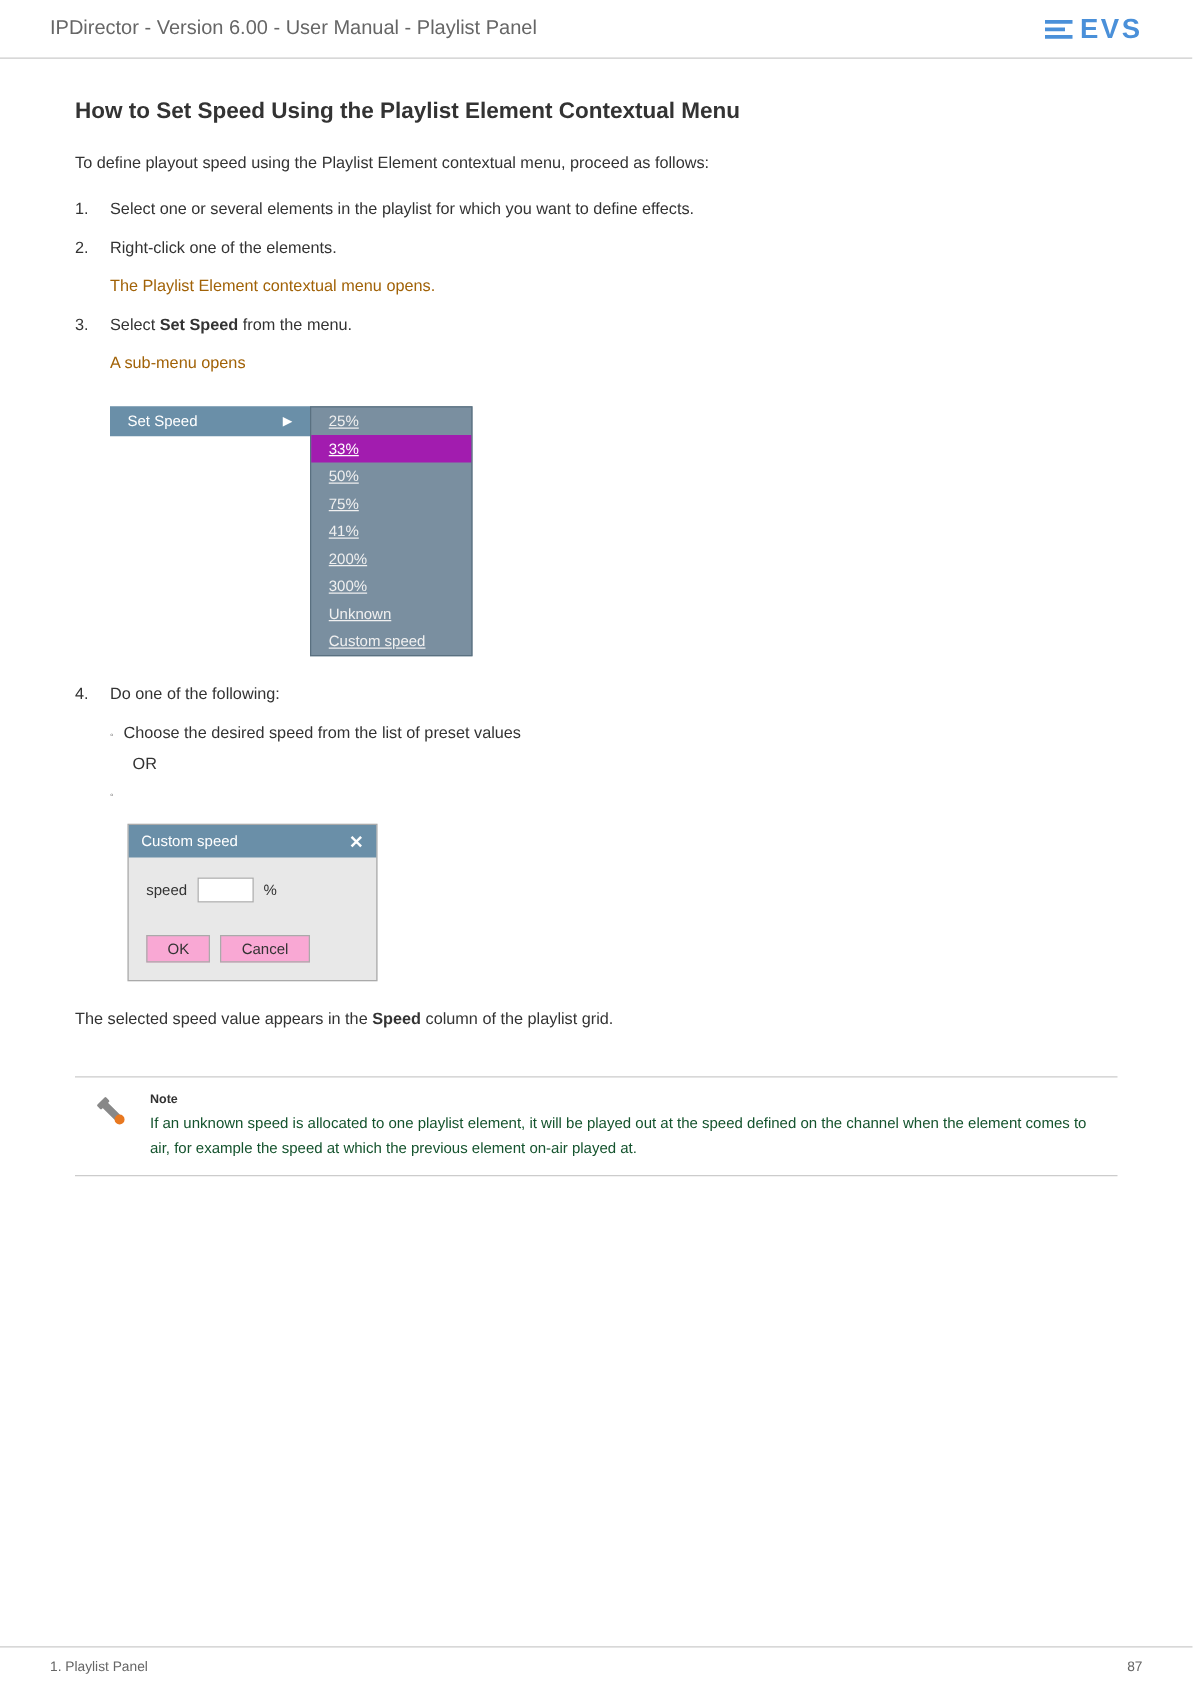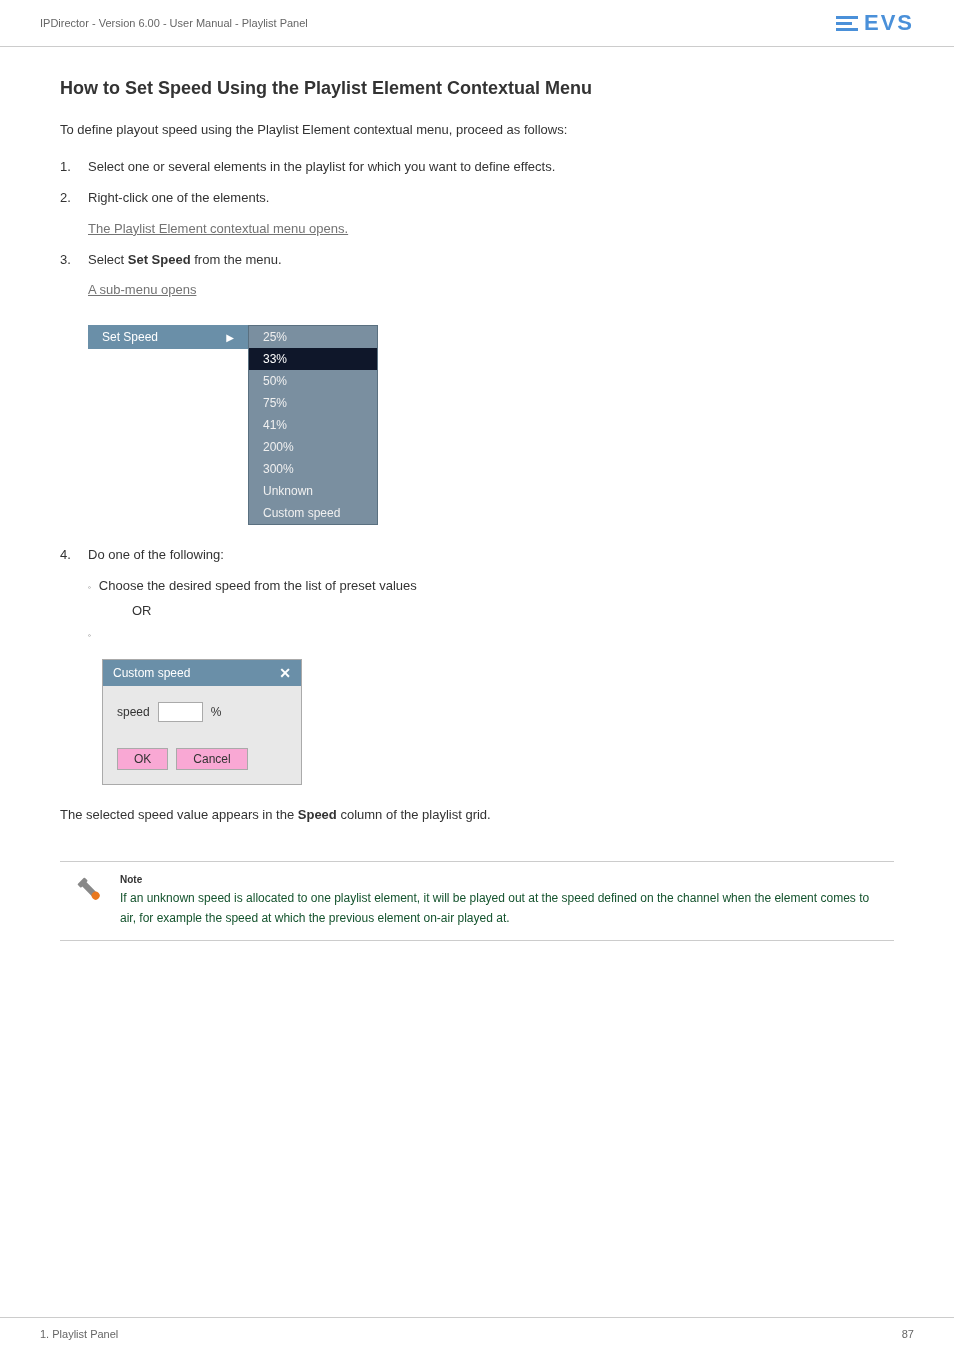--- a/index.html
+++ b/index.html
@@ -12,21 +12,21 @@
       min-height: 1350px;
     }
     .header {
       display: flex;
       justify-content: space-between;
       align-items: center;
       padding: 10px 40px;
       border-bottom: 1px solid #ccc;
     }
     .header-text {
-      font-size: 11px;
+      font-size: 16px;
       color: #666;
     }
     .logo {
       display: flex;
       align-items: center;
       gap: 2px;
     }
     .logo-lines {
       display: flex;
       flex-direction: column;
@@ -76,23 +76,22 @@
     }
     .step-text {
       flex: 1;
     }
     .step-text b {
       font-weight: bold;
     }
     .sub-note {
       margin-left: 28px;
       margin-bottom: 10px;
-      color: #737373;
-      line-height: 1.6;
-      text-decoration: underline;
+      color: #a16207;
+      line-height: 1.6;
     }
     
     .context-menu-wrapper {
       margin-left: 28px;
       margin-top: 14px;
       margin-bottom: 20px;
       display: inline-block;
     }
     .context-menu-container {
       display: flex;
@@ -114,43 +113,44 @@
     .submenu {
       background: #7a8fa0;
       min-width: 130px;
       border: 1px solid #5a7080;
     }
     .submenu-item {
       padding: 4px 14px;
       font-size: 12px;
       color: #f0f0f0;
       cursor: pointer;
+      text-decoration: underline;
     }
     .submenu-item.selected {
-      background: #0f172a;
+      background: #a21caf;
       color: #fff;
     }
     
     .sub-bullet-list {
       margin-left: 28px;
       margin-top: 10px;
     }
     .sub-bullet-item {
       display: flex;
       gap: 8px;
       margin-bottom: 6px;
       line-height: 1.6;
     }
     .bullet-dot {
       font-size: 8px;
       margin-top: 6px;
       color: #555;
     }
     .or-text {
-      margin-left: 44px;
+      margin-left: 18px;
       margin-bottom: 6px;
       font-weight: normal;
     }
     
     .dialog-wrapper {
       margin-left: 42px;
       margin-top: 10px;
       margin-bottom: 20px;
       display: inline-block;
     }

